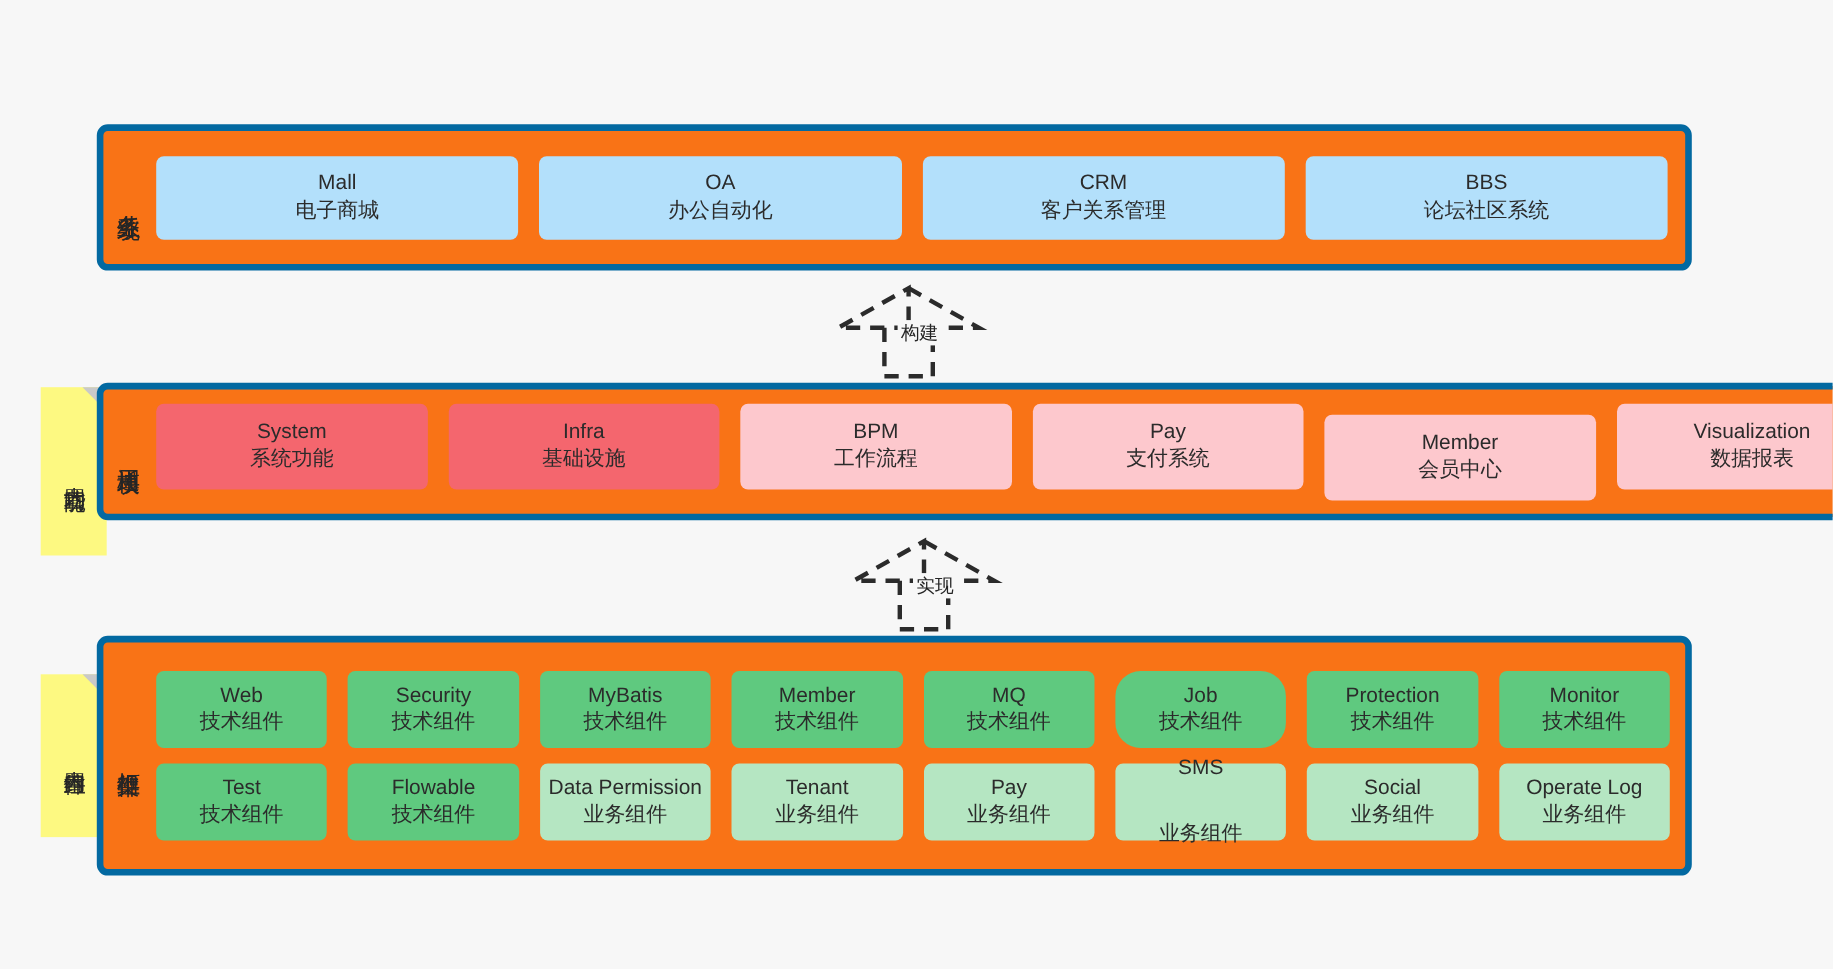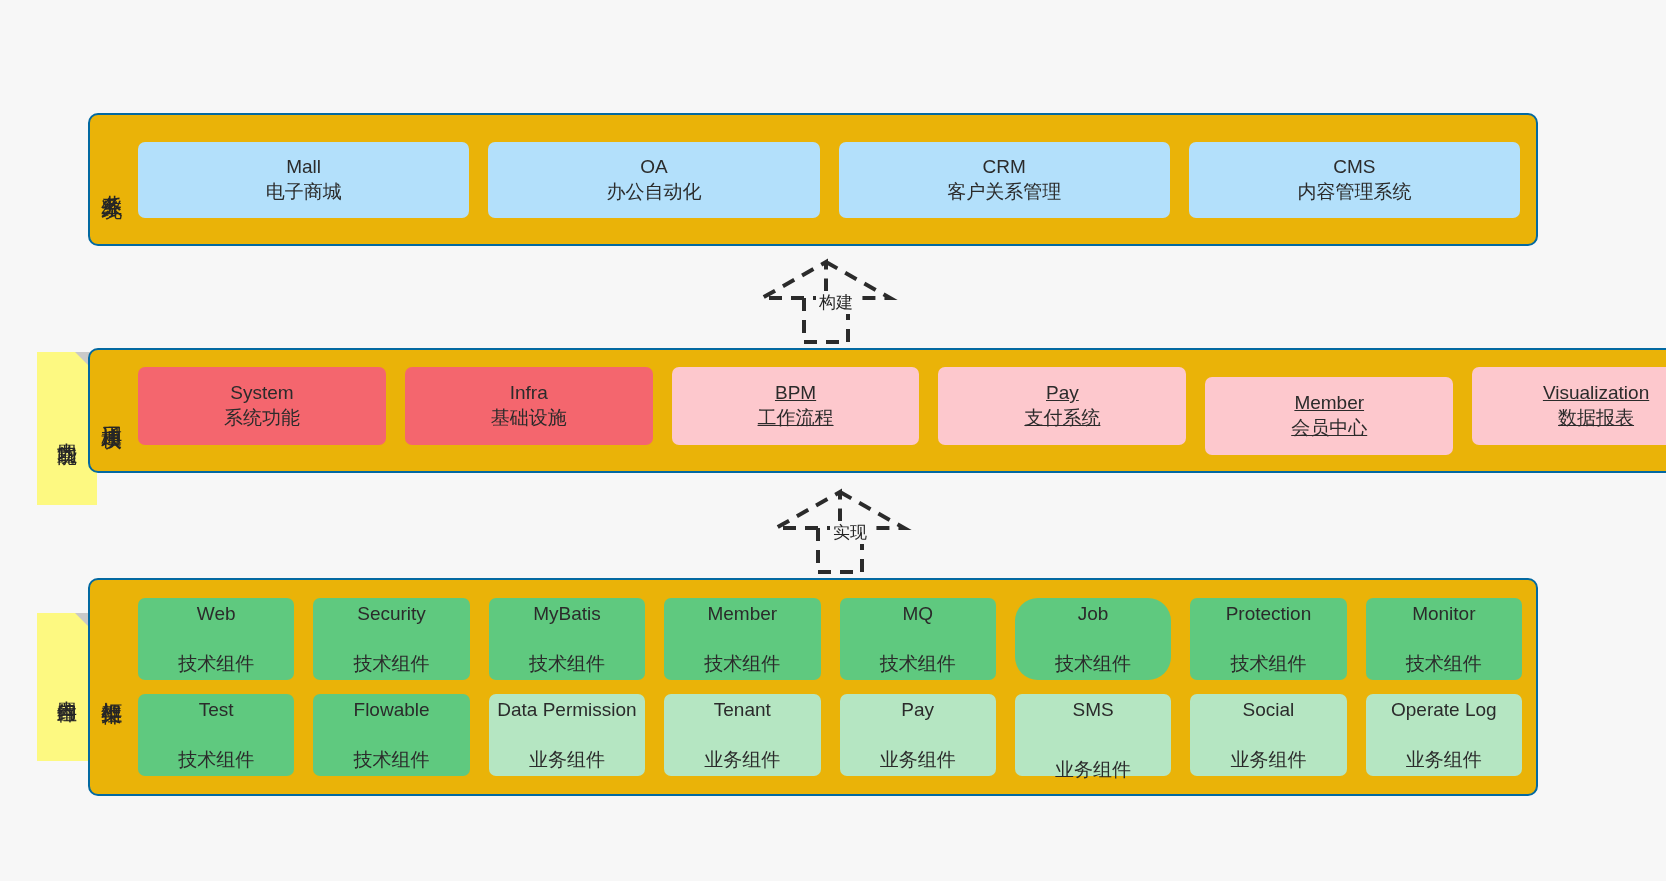--- a/index.html
+++ b/index.html
@@ -9,22 +9,22 @@
     font-family:"Liberation Sans","DejaVu Sans",sans-serif;
     color:#2b2b2b;
     overflow:hidden;
     position:relative;
   }
   #canvas{position:absolute;inset:0;}
 
   
   .layer{
     position:absolute;
-    background:#eab308;
-    border:2px solid #0369a1;
+    background:#f97316;
+    border:6px solid #0369a1;
     border-radius:10px;
     box-sizing:border-box;
     display:flex;
     align-items:stretch;
   }
   .layer-title{
     flex:0 0 auto;
     width:44px;
     display:flex;
     align-items:center;
@@ -63,34 +63,34 @@
     font-size:19px;
     box-sizing:border-box;
     padding:4px 6px;
   }
   .cell .l1{display:block;}
   .cell .l2{display:block;}
 
   
   .c-blue      {background:#b3e0fb;}
   .c-red       {background:#f4666e;}
-  .c-pink      {background:#fdc8cd;text-decoration:underline;}
+  .c-pink      {background:#fdc8cd;}
   .c-green     {background:#5fc97f;}
   .c-greenlight{background:#b5e6c2;}
 
   
   #layer-business{left:88px;top:113px;width:1450px;height:133px;}
   #layer-business .layer-body{padding-right:16px;}
   #layer-business .cell{height:76px;}
 
   #layer-common{left:88px;top:348px;width:1648px;height:125px;}
   #layer-common .cell{height:78px;}
 
   #layer-framework{left:88px;top:578px;width:1450px;height:218px;}
-  #layer-framework .cell{height:82px;justify-content:space-between;}
+  #layer-framework .cell{height:70px;}
   #layer-framework .layer-title{font-size:21px;}
 
   
   .note{
     position:absolute;
     background:#fdf981;
     box-shadow:0 0 0 0 transparent;
     display:flex;
     align-items:center;
     justify-content:center;
@@ -144,22 +144,22 @@
         </div>
         <div class="cell c-blue" style="background: rgb(179, 224, 251);">
           <span class="l1">OA</span>
           <span class="l2">办公自动化</span>
         </div>
         <div class="cell c-blue" style="background: rgb(179, 224, 251);">
           <span class="l1">CRM</span>
           <span class="l2">客户关系管理</span>
         </div>
         <div class="cell c-blue" style="background: rgb(179, 224, 251);">
-          <span class="l1">CMS</span>
-          <span class="l2">内容管理系统</span>
+          <span class="l1">BBS</span>
+          <span class="l2">论坛社区系统</span>
         </div>
       </div>
     </div>
   </div>
 
   <div class="arrow" id="arrow-build">
     <svg width="160" height="88" viewBox="0 0 160 88">
       <path d="M74 40 L10 40 L74 4 Z" fill="none" stroke="#2b2b2b" stroke-width="4" stroke-dasharray="13 9" stroke-linecap="butt"></path>
       <path d="M74 4 L138 40 L74 40" fill="none" stroke="#2b2b2b" stroke-width="4" stroke-dasharray="13 9" stroke-linecap="butt"></path>
       <path d="M52 40 L52 84 L96 84 L96 40" fill="none" stroke="#2b2b2b" stroke-width="4" stroke-dasharray="13 9" stroke-linecap="butt"></path>

